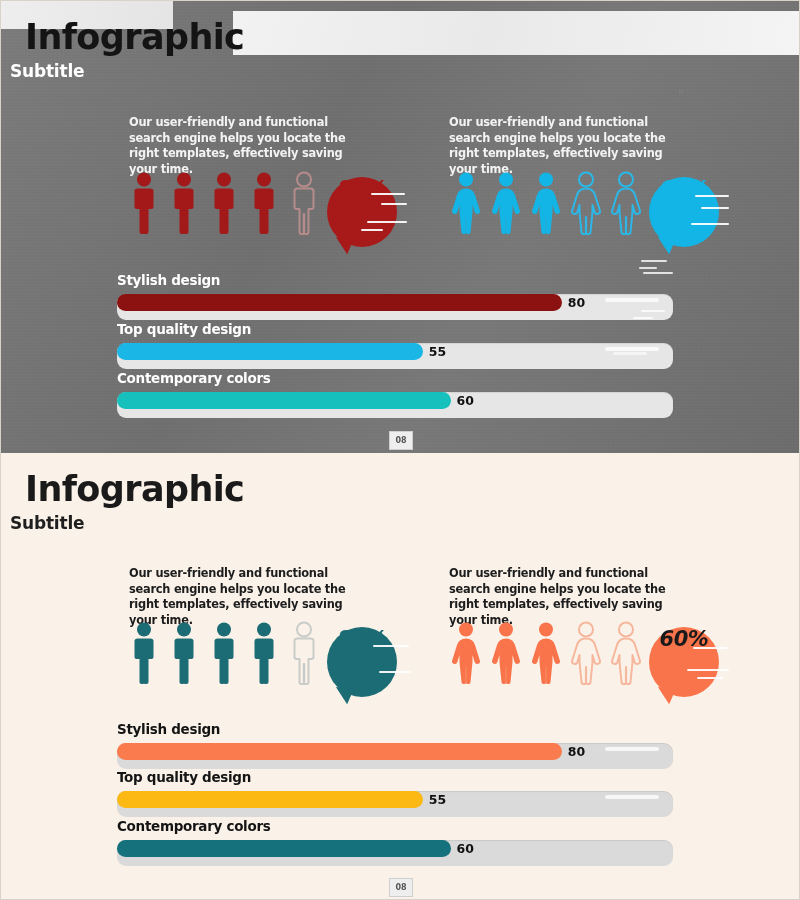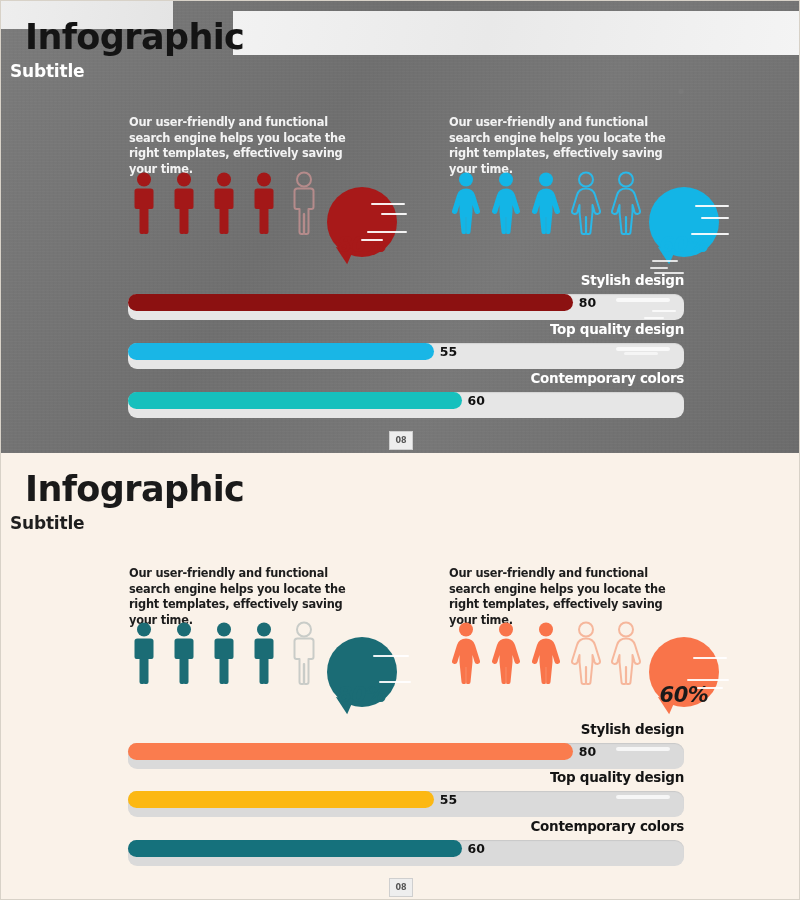--- a/index.html
+++ b/index.html
@@ -78,23 +78,23 @@
 
   
   .people-row { position: absolute; top: 170px; height: 72px; }
   .people-row.left  { left: 126px; }
   .people-row.right { left: 448px; }
   .figs { position: absolute; left: 0; top: 0; display: flex; gap: 6px; }
   .fig { width: 34px; height: 64px; }
 
   
   .bubble {
-    position: absolute; top: 16px; width: 70px; height: 70px;
+    position: absolute; top: 6px; width: 70px; height: 70px;
     border-radius: 50%;
-    display: flex; align-items: flex-end; justify-content: center;
+    display: flex; align-items: flex-start; justify-content: center;
   }
   .bubble::after {
     content: ""; position: absolute;
     left: 8px; bottom: -7px;
     width: 0; height: 0;
     border-left: 13px solid transparent;
     border-right: 5px solid transparent;
     border-top: 16px solid currentColor;
     transform: rotate(6deg);
   }
@@ -104,21 +104,21 @@
     font-family: "DejaVu Sans", sans-serif;
     letter-spacing: -0.5px;
   }
   .bubble .streaks { position: absolute; inset: 0; z-index: 3; pointer-events: none; }
   .bubble .streaks i {
     position: absolute; display: block; height: 2px; border-radius: 1px;
     background: rgba(255,255,255,0.92);
   }
 
   
-  .bar-block { position: absolute; left: 127px; width: 556px; text-align: right; }
+  .bar-block { position: absolute; left: 116px; width: 556px; }
   .bar-label {
     font-size: 13.5px; font-weight: bold; letter-spacing: -0.3px;
     font-family: "DejaVu Sans", sans-serif;
     margin-bottom: 6px;
   }
   .section-dark .bar-label  { color: #ffffff; }
   .section-light .bar-label { color: #141414; }
   .track {
     position: relative; width: 556px; height: 26px; border-radius: 9px;
     background: #dedede;

